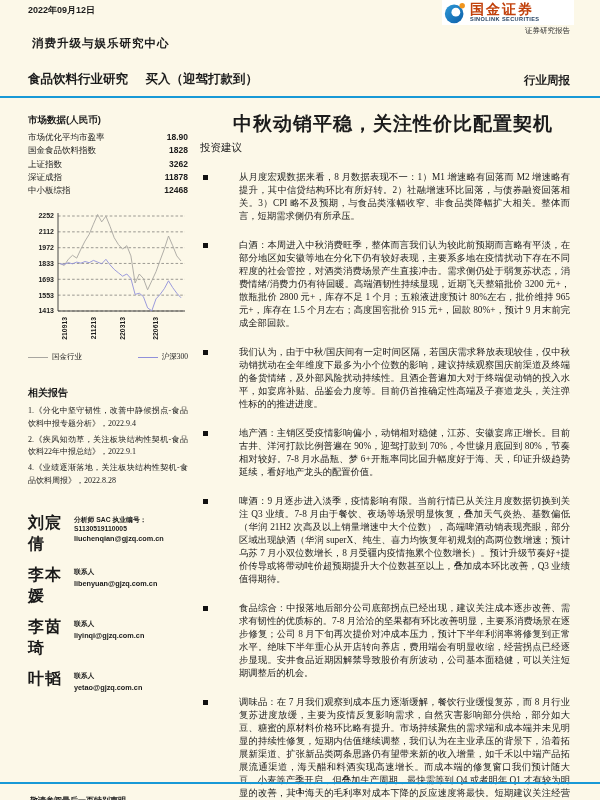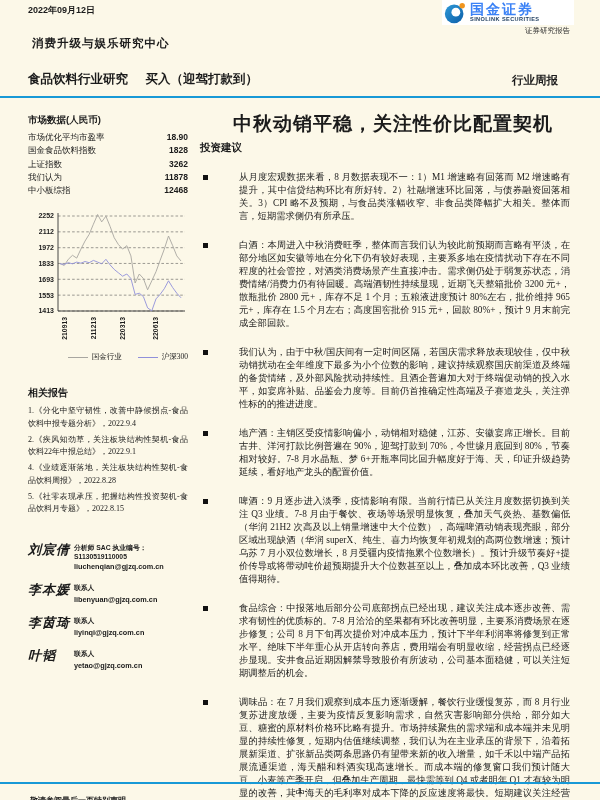--- a/index.html
+++ b/index.html
@@ -3,54 +3,54 @@
 <meta charset="utf-8">
 <style>
   html,body{margin:0;padding:0;}
   .page{position:relative;width:600px;height:800px;background:#fcf8e8;overflow:hidden;
         font-family:"Liberation Serif","DejaVu Serif",serif;color:#1b1b1b;}
   
   .date{position:absolute;left:28px;top:4px;font-size:9px;font-weight:bold;
         font-family:"Liberation Sans",sans-serif;}
   .logo-box{position:absolute;right:26px;top:0;width:128px;height:23px;background:#ffffff;
         display:flex;align-items:center;gap:4px;padding:1px 2px;}
-  .brand-cn{font-size:14px;font-weight:bold;color:#3b82f6;letter-spacing:2px;
+  .brand-cn{font-size:14px;font-weight:bold;color:#c2410c;letter-spacing:2px;
         font-family:"Liberation Sans",sans-serif;line-height:13px;}
   .brand-en{font-size:5.6px;font-weight:bold;color:#1b3a5c;letter-spacing:.4px;
         font-family:"Liberation Sans",sans-serif;}
   .brand-tag{position:absolute;right:30px;top:26px;font-size:7.5px;color:#333;}
   .center-name{position:absolute;left:32px;top:36px;font-size:11.5px;font-weight:bold;letter-spacing:1px;}
   .industry-row{position:absolute;left:28px;right:28px;top:71px;font-size:12.5px;font-weight:bold;
         font-family:"Liberation Sans",sans-serif;}
   .industry-row .rating{margin-left:14px;}
-  .report-type{position:absolute;right:42px;top:73px;font-size:11.5px;font-weight:bold;
+  .report-type{position:absolute;right:30px;top:73px;font-size:11.5px;font-weight:bold;
         font-family:"Liberation Serif",serif;}
   .blue-rule{position:absolute;left:0;right:0;top:96px;height:2px;background:#1899d6;}
   
   .sidebar{position:absolute;left:28px;top:114px;width:160px;}
   .mk-title{font-size:9.5px;font-weight:bold;font-family:"Liberation Sans",sans-serif;margin-bottom:4px;}
   .mk-row{display:flex;justify-content:space-between;font-size:8.5px;line-height:13.3px;}
   .mk-row .v{font-weight:bold;font-family:"Liberation Sans",sans-serif;}
   .chart-wrap{margin-top:13px;}
-  .legend{display:flex;justify-content:flex-end;gap:16px;margin-top:4px;font-size:7.5px;}
+  .legend{display:flex;justify-content:space-between;gap:16px;margin-top:4px;font-size:7.5px;}
   .legend-item{display:flex;align-items:center;gap:4px;}
   .legend-line{display:inline-block;width:20px;height:1px;background:#999;}
   .rp-title{font-size:10px;font-weight:bold;font-family:"Liberation Sans",sans-serif;
         margin-top:24px;margin-bottom:5px;}
   .rp-item{font-size:8px;line-height:12.2px;margin-bottom:4px;text-align:justify;}
   .analysts{margin-top:26px;}
   .analyst{display:flex;margin-bottom:10px;}
-  .a-name{width:46px;font-size:13px;font-weight:bold;letter-spacing:1px;flex:none;font-style:italic;}
+  .a-name{width:46px;font-size:16px;font-weight:bold;letter-spacing:1px;flex:none;}
   .a-info{font-family:"Liberation Sans",sans-serif;}
   .a-role{font-size:6.8px;font-weight:bold;margin-top:2px;}
   .a-mail{font-size:7.3px;font-weight:bold;margin-top:2px;}
   
   .main{position:absolute;left:200px;top:112px;width:386px;}
   .main-title{text-align:center;font-size:19px;font-weight:bold;letter-spacing:1px;line-height:24px;}
-  .section-h{font-size:10.5px;font-weight:bold;font-family:"Liberation Sans",sans-serif;margin:5px 0 7px 0;}
+  .section-h{font-size:10.5px;font-weight:normal;font-family:"Liberation Sans",sans-serif;margin:5px 0 7px 0;}
   .bullet{position:relative;padding-left:23px;margin-bottom:8px;}
   .bullet p{margin:16px;font-size:9.3px;line-height:13px;text-align:justify;}
   .sq{position:absolute;left:3px;top:4px;width:5px;height:5px;background:#111;}
   
   .foot-rule{position:absolute;left:0;right:0;top:782px;height:1.5px;background:#1899d6;}
   .page-num{position:absolute;left:0;right:0;top:786px;text-align:center;font-size:8px;font-weight:bold;
         font-family:"Liberation Sans",sans-serif;}
   .disclaimer{position:absolute;left:30px;top:795px;font-size:8px;font-weight:bold;}
   svg text{font-family:"Liberation Sans",sans-serif;}
 </style>
@@ -100,21 +100,21 @@
     </div>
     <div class="mk-row">
       <span>国金食品饮料指数</span>
       <span class="v">1828</span>
     </div>
     <div class="mk-row">
       <span>上证指数</span>
       <span class="v">3262</span>
     </div>
     <div class="mk-row">
-      <span>我们认为</span>
+      <span>深证成指</span>
       <span class="v">11878</span>
     </div>
     <div class="mk-row">
       <span>中小板综指</span>
       <span class="v">12468</span>
     </div>
 
     <div class="chart-wrap">
       <svg width="160" height="134" viewBox="0 0 160 134">
           <line x1="30" y1="101" x2="157" y2="101" stroke="#4a4a4a" stroke-width="0.55" stroke-dasharray="2.6,2.1"></line>
@@ -149,21 +149,20 @@
           <span class="legend-line" style="background: rgb(144, 144, 218);"></span>
           <span>沪深300</span>
         </div>
       </div>
     </div>
 
     <div class="rp-title">相关报告</div>
     <div class="rp-item">1.《分化中坚守韧性，改善中静候拐点-食品饮料中报专题分析》，2022.9.4</div>
     <div class="rp-item">2.《疾风知劲草，关注板块结构性契机-食品饮料22年中报总结》，2022.9.1</div>
     <div class="rp-item">4.《业绩逐渐落地，关注板块结构性契机-食品饮料周报》，2022.8.28</div>
-    <div class="rp-item">5.《社零表现承压，把握结构性投资契机-食品饮料月专题》，2022.8.15</div>
 
     <div class="analysts">
       <div class="analyst">
         <span class="a-name">刘宸倩</span>
         <div class="a-info">
           <div class="a-role">分析师 SAC 执业编号：S1130519110005</div>
           <div class="a-mail">liuchenqian@gjzq.com.cn</div>
         </div>
       </div>
       <div class="analyst">

